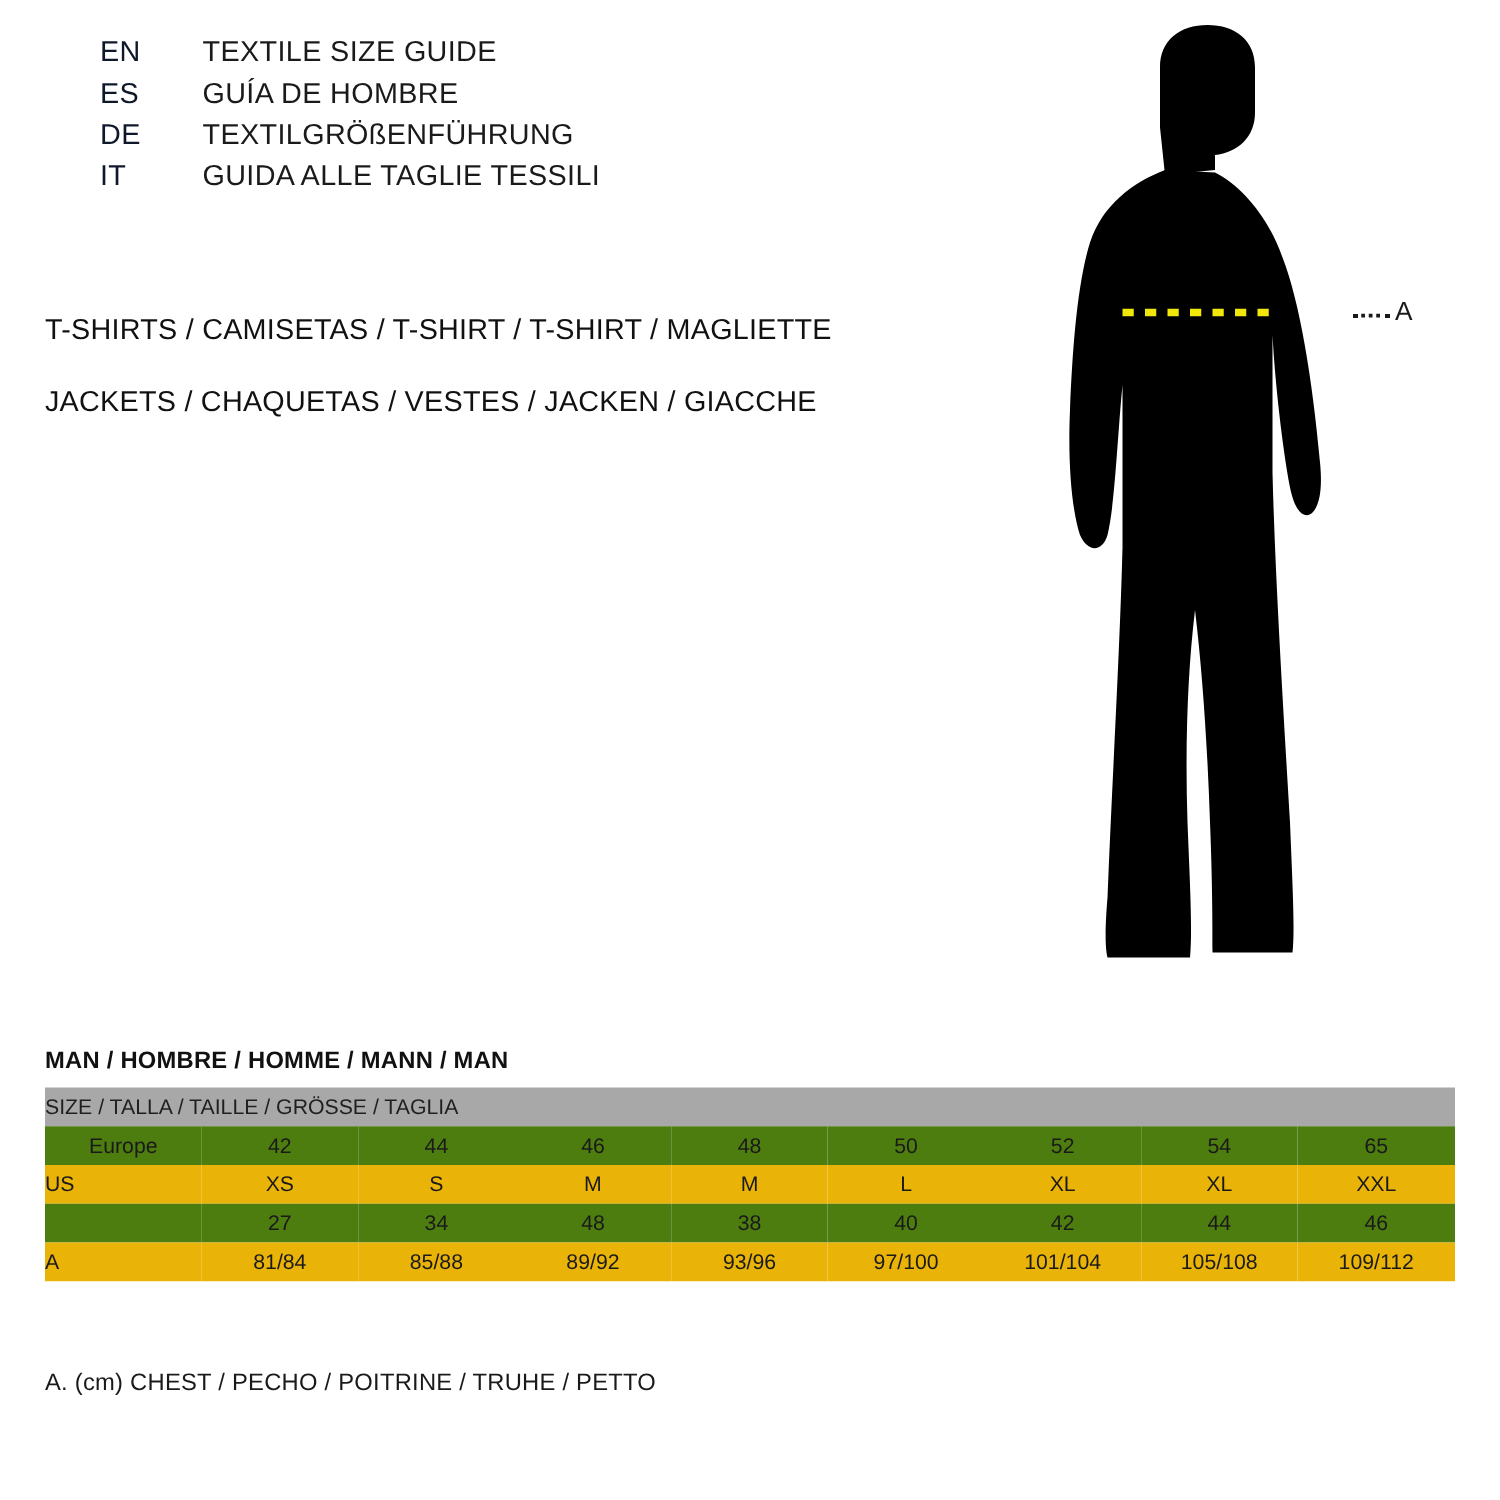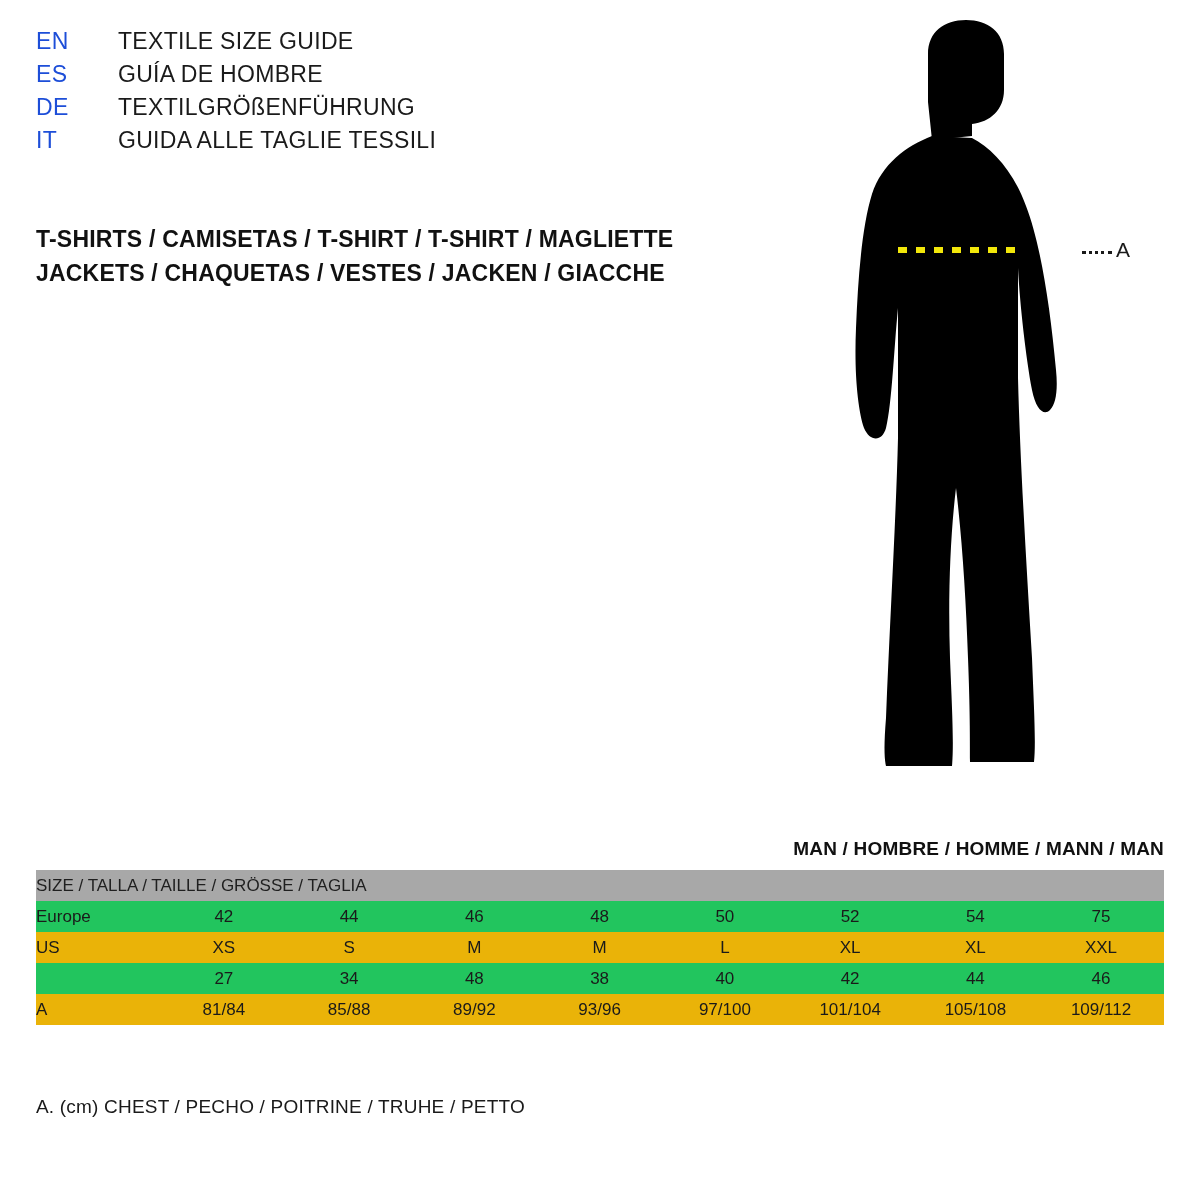--- a/index.html
+++ b/index.html
@@ -25,42 +25,44 @@
   }
   .lang-row {
     display: flex;
     align-items: baseline;
     height: 33px;
   }
   .lang-code {
     width: 82px;
     font-size: 23px;
     letter-spacing: 0.3px;
-    color: #1d4ed8;
+    color: #0f172a;
+    margin-left: 44px;
   }
   .lang-title {
     font-size: 23px;
     letter-spacing: 0.3px;
     color: #1a1a1a;
     white-space: nowrap;
   }
 
   .category-block {
     position: absolute;
     left: 36px;
     top: 222px;
     width: 760px;
   }
   .category-line {
     font-size: 23px;
-    font-weight: bold;
+    font-weight: normal;
     letter-spacing: 0.2px;
     line-height: 34px;
     color: #111111;
     white-space: nowrap;
+    margin-top: 24px;
   }
 
   
   .figure-wrap {
     position: absolute;
     left: 820px;
     top: 18px;
     width: 360px;
     height: 760px;
   }
@@ -89,21 +91,20 @@
     left: 36px;
     top: 838px;
     width: 1128px;
   }
   .table-heading {
     font-size: 19px;
     font-weight: bold;
     letter-spacing: 0.2px;
     color: #111111;
     margin-bottom: 10px;
-    text-align: right;
   }
   table.size-table {
     border-collapse: collapse;
     width: 1128px;
     table-layout: fixed;
   }
   table.size-table td {
     font-size: 17px;
     color: #1a1a1a;
     padding: 0;
@@ -119,21 +120,22 @@
     text-align: center;
     width: 120px;
   }
   tr.header-row td {
     background: #a8a8a8;
     font-size: 17px;
     color: #1f1f1f;
     height: 31px;
   }
   tr.shade td {
-    background: #22c55e;
+    background: #4d7c0f;
+    text-align: center;
   }
   tr.plain td {
     background: #eab308;
   }
   .footnote {
     position: absolute;
     left: 36px;
     top: 1096px;
     font-size: 19px;
     color: #1a1a1a;
@@ -214,21 +216,21 @@
       </tr>
       <tr class="shade">
         <td class="label-cell">Europe</td>
         <td class="val-cell">42</td>
         <td class="val-cell">44</td>
         <td class="val-cell">46</td>
         <td class="val-cell">48</td>
         <td class="val-cell">50</td>
         <td class="val-cell">52</td>
         <td class="val-cell">54</td>
-        <td class="val-cell">75</td>
+        <td class="val-cell">65</td>
       </tr>
       <tr class="plain">
         <td class="label-cell">US</td>
         <td class="val-cell">XS</td>
         <td class="val-cell">S</td>
         <td class="val-cell">M</td>
         <td class="val-cell">M</td>
         <td class="val-cell">L</td>
         <td class="val-cell">XL</td>
         <td class="val-cell">XL</td>

